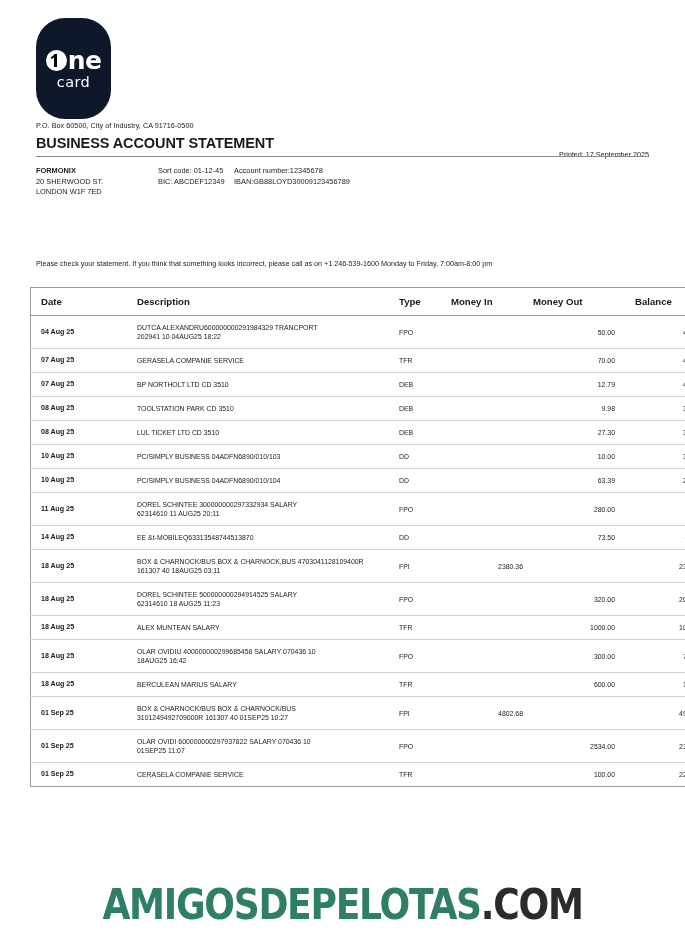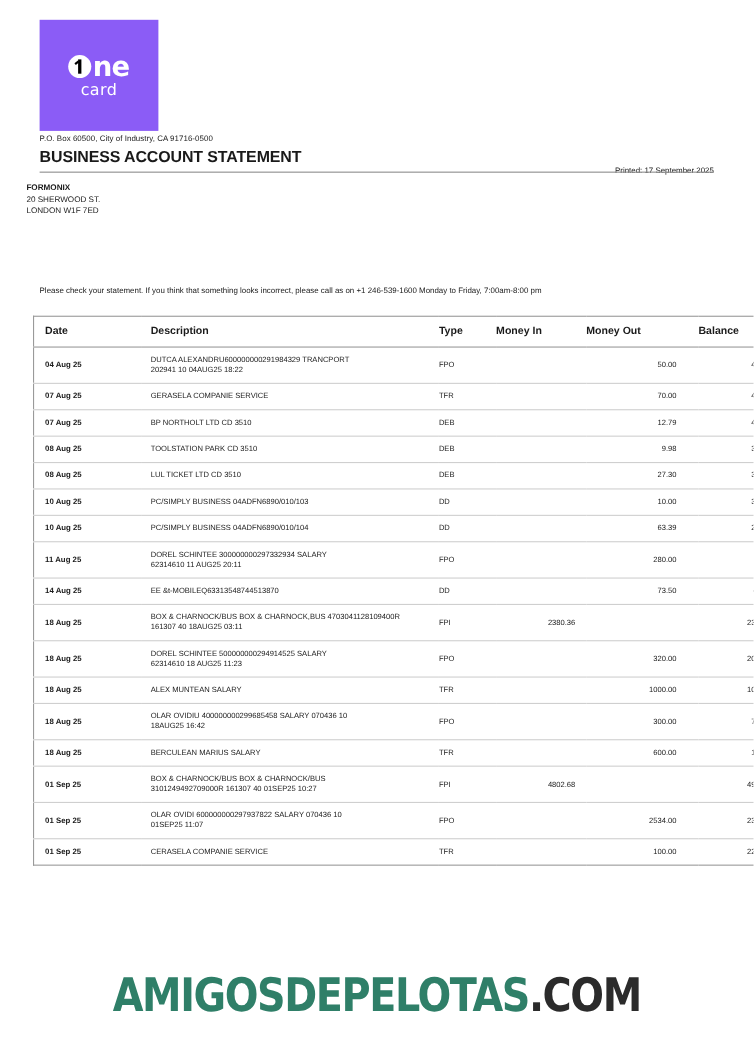--- a/index.html
+++ b/index.html
@@ -21,27 +21,28 @@
     height: 952px;
     box-sizing: border-box;
     padding: 0 30px;
   }
 
   
   .logo-box {
     position: absolute;
     left: 36px;
     top: 18px;
-    width: 108px;
+    width: 75px;
     height: 101px;
-    background: #8b5cf6;
+    background: #0f172a;
     display: flex;
     flex-direction: column;
     align-items: center;
     justify-content: center;
+    border-radius: 29px;
   }
   .logo-word {
     display: flex;
     align-items: center;
     justify-content: center;
     line-height: 1;
   }
   .logo-o {
     position: relative;
     width: 21px;
@@ -112,21 +113,21 @@
     position: absolute;
     left: 36px;
     top: 156px;
     width: 613px;
     height: 1px;
     background: #8c8c8c;
   }
 
   .addr {
     position: absolute;
-    left: 24px;
+    left: 36px;
     top: 166px;
     font-size: 7.4px;
     line-height: 10.5px;
   }
   .addr .co { font-weight: bold; }
 
   .acct {
     position: absolute;
     left: 158px;
     top: 166px;
@@ -226,20 +227,28 @@
   <div class="statement-title">BUSINESS ACCOUNT STATEMENT</div>
   <div class="printed">Printed: 17 September 2025</div>
   <div class="title-rule"></div>
 
   <div class="addr">
     <div class="co">FORMONIX</div>
     <div>20 SHERWOOD ST.</div>
     <div>LONDON W1F 7ED</div>
   </div>
 
+  <div class="acct">
+    <div>
+      <span class="col1">Sort code: 01-12-45</span><span>Account number:12345678</span>
+    </div>
+    <div>
+      <span class="col1">BIC: ABCDEF12349</span><span>IBAN:GB88LOYD30009123456789</span>
+    </div>
+  </div>
 
   <div class="note2">Please check your statement. If you think that something looks incorrect, please call as on +1 246-539-1600 Monday to Friday, 7:00am-8:00 pm</div>
 
   <table class="txn-table">
     <thead>
       <tr>
         <th class="c-date">Date</th>
         <th class="c-desc">Description</th>
         <th class="c-type">Type</th>
         <th class="c-in">Money In</th>

